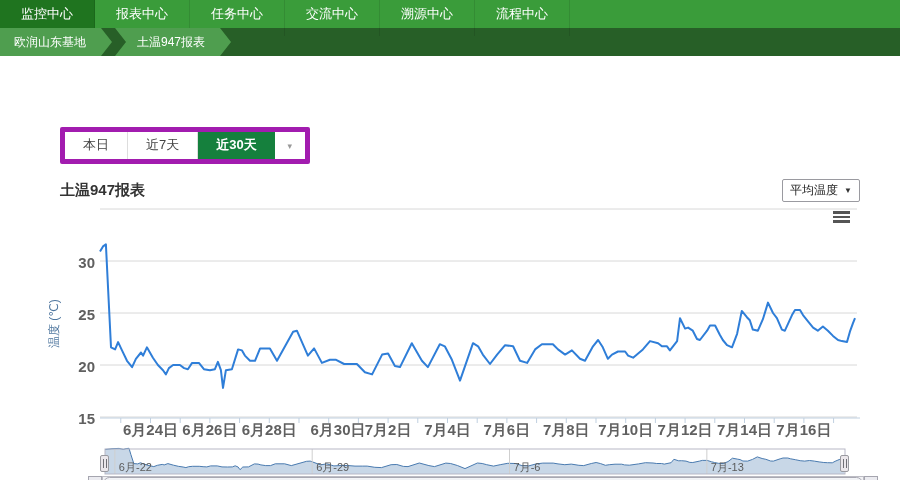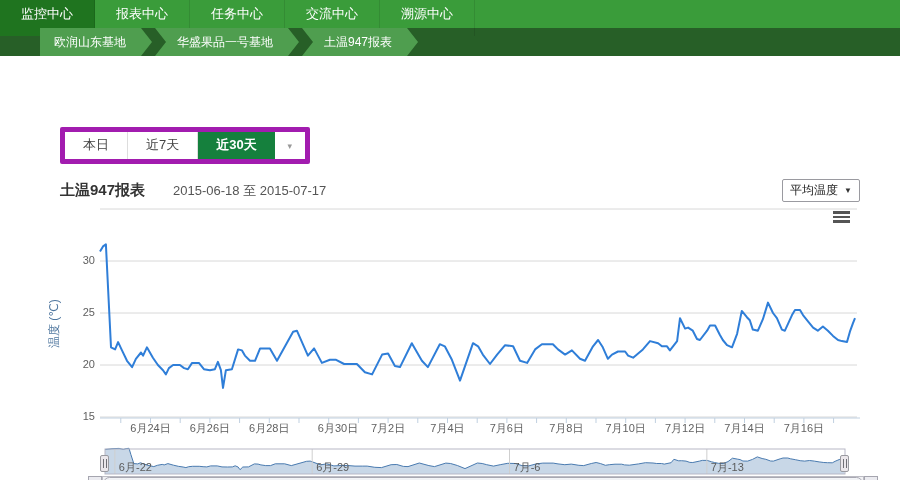--- a/index.html
+++ b/index.html
@@ -7,21 +7,21 @@
     font-family:"Liberation Sans","DejaVu Sans",sans-serif; }
 
   
   .topnav { height:28px; background:#3a9c3a; }
   .topnav ul { display:flex; list-style:none; height:36px; }
   .topnav li { padding:0 21px; line-height:28px; font-size:13px; color:#fff;
     cursor:pointer; border-right:1px solid rgba(0,0,0,0.10); white-space:nowrap; }
   .topnav li.active { background:#1f741f; }
 
   
-  .crumbbar { height:28px; background:#275f27; display:flex; align-items:stretch;padding-left:40px; }
+  .crumbbar { height:28px; background:#275f27; display:flex; align-items:stretch; }
   .crumb { background:#4f9e4f; color:#fff; font-size:12px; line-height:28px;
     padding:0 26px 0 22px; margin-right:3px; cursor:pointer; white-space:nowrap;
     clip-path:polygon(0 0, calc(100% - 11px) 0, 100% 50%, calc(100% - 11px) 100%, 0 100%, 11px 50%); }
   .crumb.first { clip-path:polygon(0 0, calc(100% - 11px) 0, 100% 50%, calc(100% - 11px) 100%, 0 100%); padding-left:14px; }
 
   main { padding:24px 40px 0 60px; }
 
   
   .tabgroup { display:inline-flex; border:5px solid #a21caf; border-radius:2px; background:#fff;margin-top:47px; }
   .tab { padding:0 18px; line-height:26px; font-size:13px; color:#444; cursor:pointer;
@@ -38,21 +38,21 @@
     border:1px solid #9a9aa0; border-radius:2px; background:#fff; display:flex;
     align-items:center; justify-content:space-between; padding:0 7px; font-size:12px;
     color:#222; cursor:pointer; }
   .metric-select .sel-caret { font-size:8px; color:#333; }
 
   
   #chart { position:relative; margin:6px -40px 0 -60px; width:900px; height:322px; }
   #chart svg { position:absolute; left:0; top:0; }
   .burger { position:absolute; left:833px; top:5px; width:18px; height:15px; cursor:pointer; }
   .burger i { display:block; width:17px; height:2.6px; background:#555; margin-bottom:2px; }
-  .axis-lab { position:absolute; font-size:11px; color:#606060; white-space:nowrap; }
+  .axis-lab { position:absolute; font-size:15px; color:#606060; white-space:nowrap;font-weight:bold; }
   .ylab { width:40px; text-align:right; }
   .xlab { width:62px; text-align:center; }
   .ytitle { position:absolute; left:46px; top:142px; transform:rotate(-90deg);
     transform-origin:left top; font-size:12px; color:#4d759e; white-space:nowrap; }
   .navlab { position:absolute; font-size:11px; color:#5a5a5a; white-space:nowrap; }
 
   
   .handle { position:absolute; width:9px; height:17px; top:249px; background:#ebe7eb;
     border:1px solid #9a9aa0; border-radius:2px; cursor:ew-resize;
     display:flex; align-items:center; justify-content:center; }
@@ -80,42 +80,41 @@
 </head>
 <body>
 
 <nav class="topnav">
   <ul id="nav-items">
       <li class="active">监控中心</li>
       <li>报表中心</li>
       <li>任务中心</li>
       <li>交流中心</li>
       <li>溯源中心</li>
+      <li>流程中心</li>
     </ul>
 </nav>
 
 <div class="crumbbar" id="crumb-items">
     <div class="crumb first">欧润山东基地</div>
-    <div class="crumb">华盛果品一号基地</div>
     <div class="crumb">土温947报表</div>
   </div>
 
 <main>
   <div class="tabgroup">
     <span id="tab-items" style="display:inline-flex">
         <span class="tab">本日</span>
         <span class="tab">近7天</span>
         <span class="tab active">近30天</span>
       </span>
     <span class="tab caretcell"><span class="caret-glyph">▾</span></span>
   </div>
 
   <div class="titlerow">
     <h1>土温947报表</h1>
-    <span class="daterange">2015-06-18 至 2015-07-17</span>
     <div class="metric-select">
       <span>平均温度</span>
       <span class="sel-caret">▼</span>
     </div>
   </div>
 
   <div id="chart">
     <svg id="chart-svg" width="900" height="322" viewBox="0 0 900 322">
         <line x1="100" x2="857" y1="211" y2="211" stroke="#d8d8d8" stroke-width="1"></line>
         <line x1="100" x2="857" y1="159" y2="159" stroke="#d8d8d8" stroke-width="1"></line>

